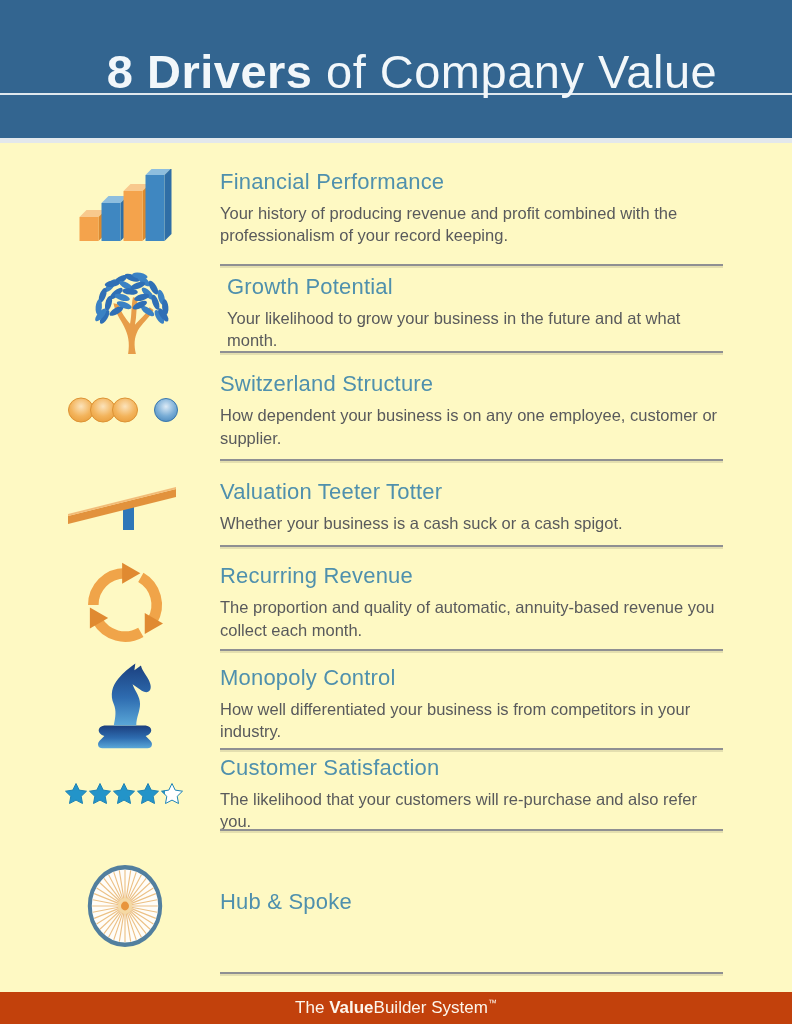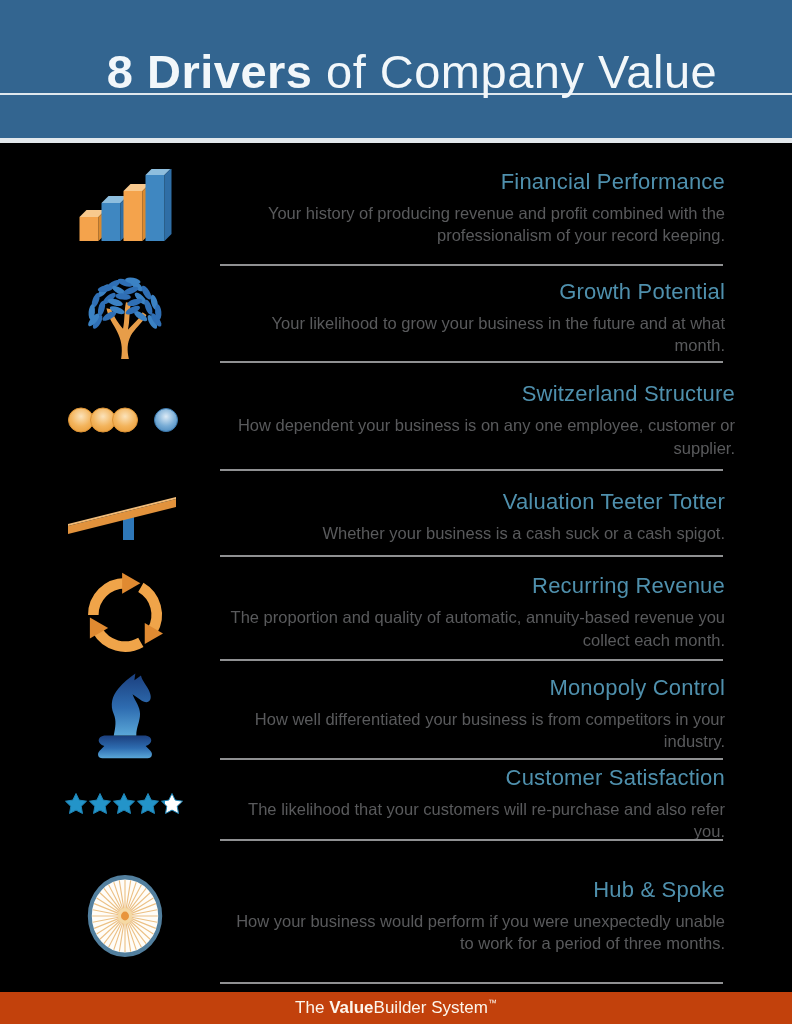--- a/index.html
+++ b/index.html
@@ -25,27 +25,27 @@
   }
   .header-title {
     position:absolute; left:16px; top:48px; width:100%;
     text-align:center;
     font-size:47px; line-height:1;
     color:#f2f7fa; letter-spacing:0.5px;
     z-index:2; font-weight:300;
   }
   .header-title .bold { font-weight:700; }
   
-  .main { flex:1 1 auto; background:#000000;text-align:right; }
+  .main { flex:1 1 auto; background:#fef9c3; }
   .row {
     position:relative;
     display:flex; align-items:center;
     padding-top:6px;
   }
-  .r1{height:123px;} .r2{height:97px;} .r3{height:108px;gap:10px;} .r4{height:86px;}
+  .r1{height:123px;} .r2{height:87px;padding-left:7px;} .r3{height:108px;} .r4{height:86px;}
   .r5{height:104px;} .r6{height:99px;} .r7{height:81px;} .r8{height:143px;}
   .row .divider {
     position:absolute; left:220px; bottom:0;
     width:503px; height:2px;
     background:#8f9092;
     box-shadow:0 2px 0 rgba(0,0,0,0.10);
   }
   .icon-cell {
     width:220px; flex:0 0 220px;
     padding-left:30px;
@@ -290,21 +290,20 @@
         <use href="#sp" transform="rotate(140 50 50)"></use>
         <use href="#sp" transform="rotate(150 50 50)"></use>
         <use href="#sp" transform="rotate(160 50 50)"></use>
         <use href="#sp" transform="rotate(170 50 50)"></use>
         <circle cx="50" cy="50" r="9" fill="#f5d9a4"></circle>
         <circle cx="50" cy="50" r="5" fill="#e8953c"></circle>
       </svg>
     </div>
     <div class="text-cell">
       <div class="driver-title">Hub &amp; Spoke</div>
-      <div class="driver-desc">How your business would perform if you were unexpectedly unable to work for a period of three months.</div>
     </div>
     <div class="divider"></div>
   </div>
 
 </div>
 
 <div class="footer">
   <span><span>The </span><span class="bold">Value</span><span>Builder System</span><sup>™</sup></span>
 </div>
 

